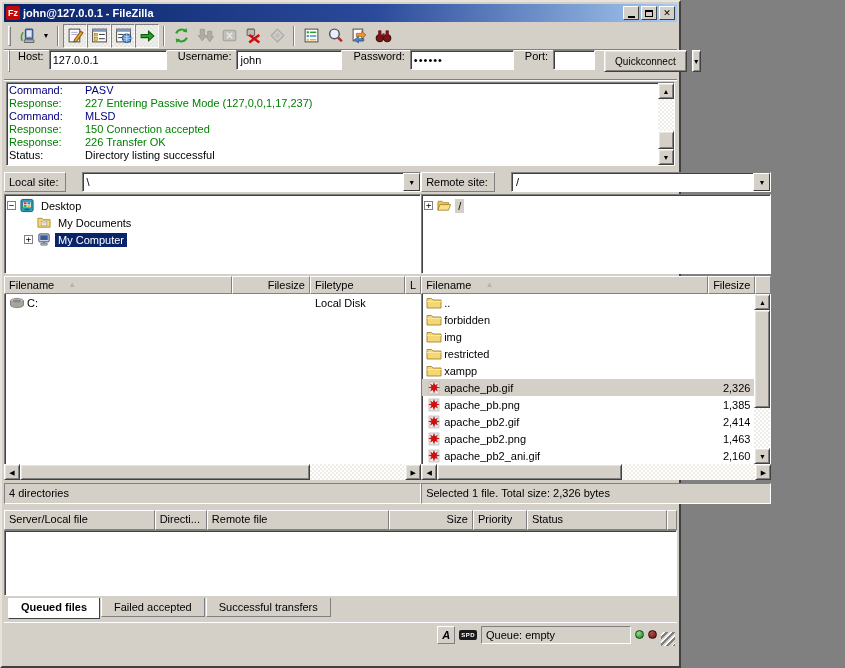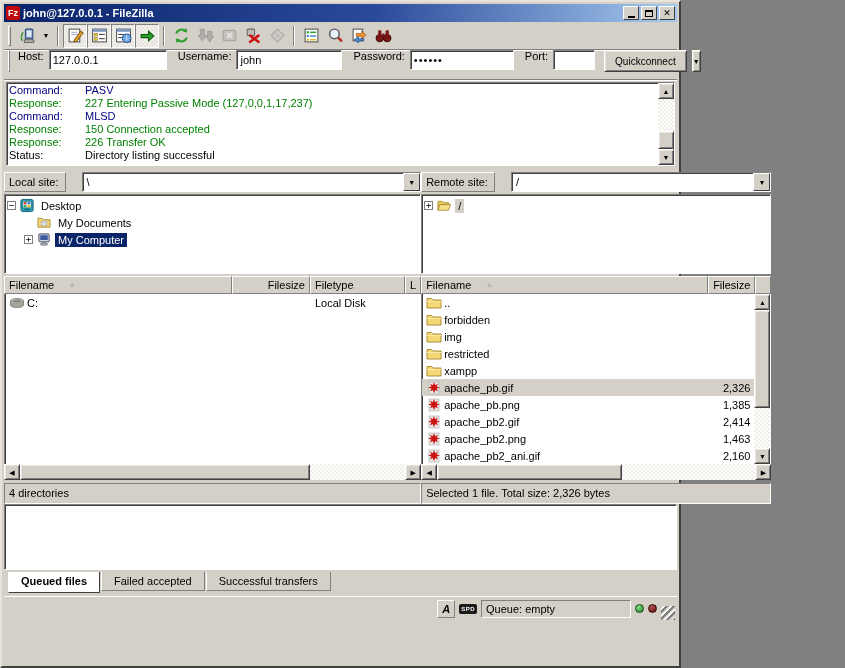--- a/index.html
+++ b/index.html
@@ -625,20 +625,41 @@
         <div class="sb-spacer"></div>
         <div class="sb-btn">
             <span>▶</span>
           </div>
       </div>
 
       <div class="pane-status">Selected 1 file. Total size: 2,326 bytes</div>
     </div>
   </div>
 
+  <div class="queue-header">
+    <div class="hcell" style="width:170px">
+        <span>Server/Local file</span>
+      </div>
+    <div class="hcell" style="width:58px">
+        <span>Directi...</span>
+      </div>
+    <div class="hcell" style="width:206px">
+        <span>Remote file</span>
+      </div>
+    <div class="hcell num" style="width:94px">
+        <span>Size</span>
+      </div>
+    <div class="hcell" style="width:60px">
+        <span>Priority</span>
+      </div>
+    <div class="hcell" style="width:158px">
+        <span>Status</span>
+      </div>
+    <div class="hcell" style="flex:1"></div>
+  </div>
   <div class="queue-body"></div>
 
   <div class="tabs">
     <div class="tab active">Queued files</div>
     <div class="tab">Failed accepted</div>
     <div class="tab">Successful transfers</div>
   </div>
 
   <div class="statusbar">
     <div class="ascii-badge">A</div>

